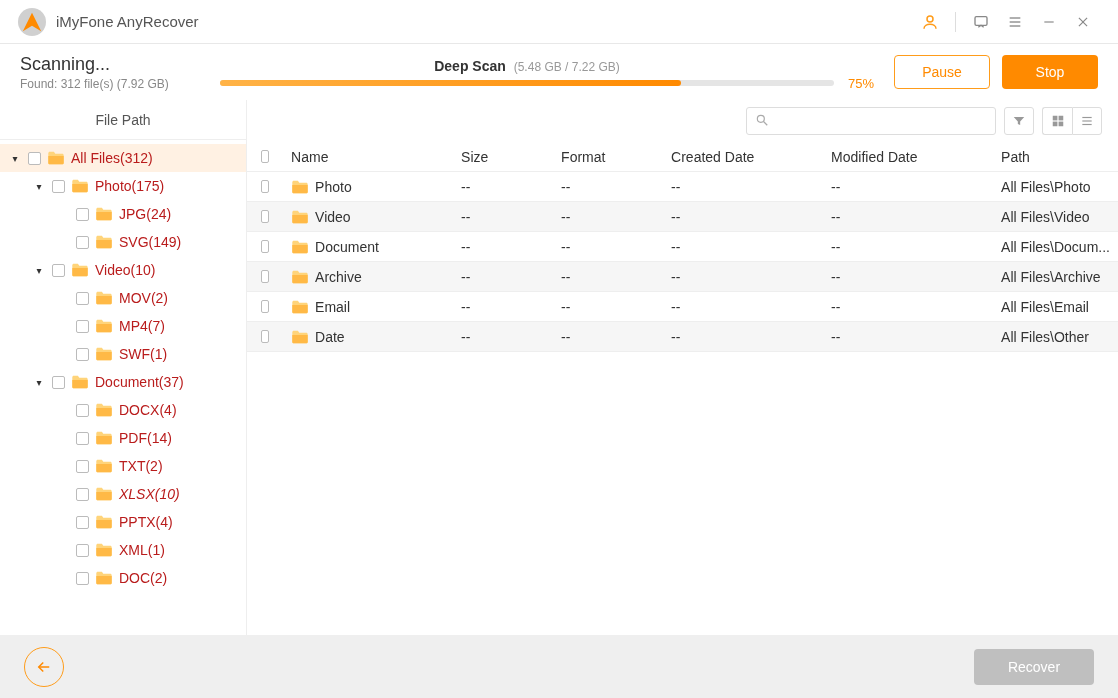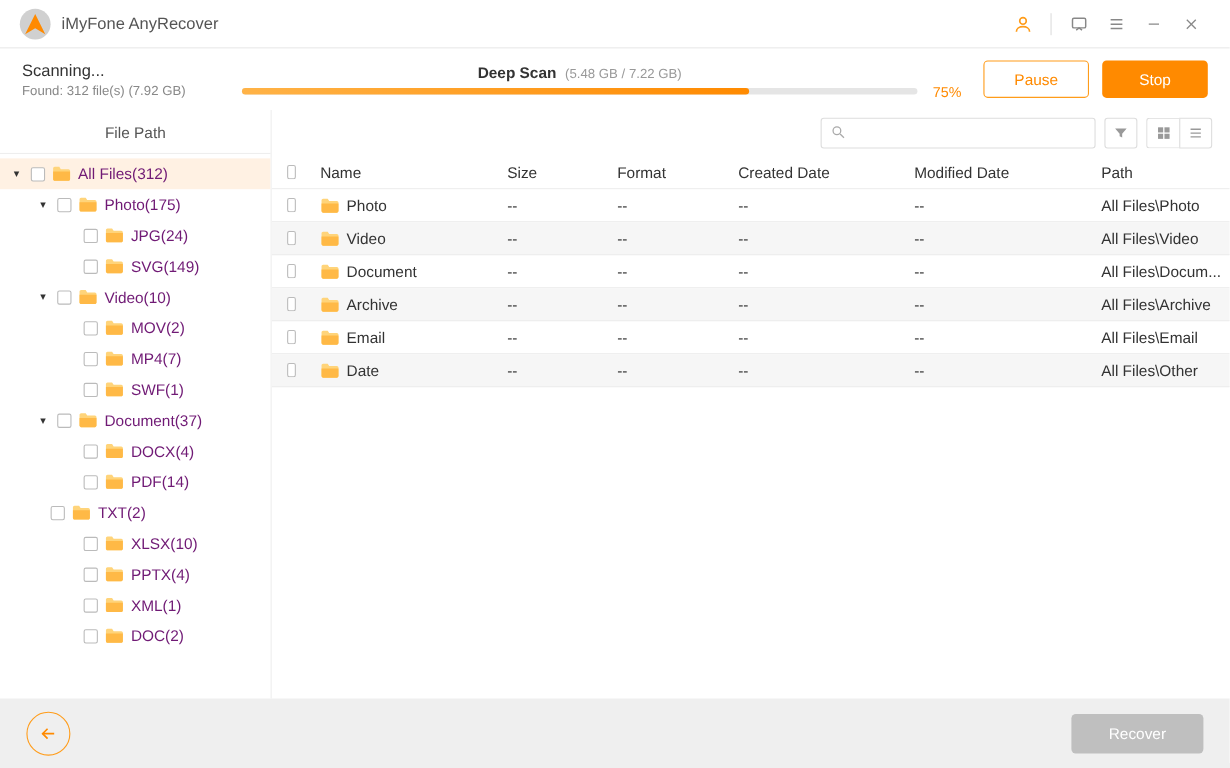--- a/index.html
+++ b/index.html
@@ -9,21 +9,21 @@
 .logo{width:28px;height:28px;border-radius:50%;background:#d0d0d0;position:relative;margin-right:10px;display:flex;align-items:center;justify-content:center}
 .logo svg{width:22px;height:22px}
 .appname{font-size:15px;color:#555}
 .tspacer{flex:1}
 .ticon{width:34px;height:34px;display:flex;align-items:center;justify-content:center;color:#888;cursor:pointer}
 .ticon.user{color:#ff9c1a}
 .tdivider{width:1px;height:20px;background:#ddd;margin:0 8px}
 
 .progband{height:56px;display:flex;align-items:center;padding:0 20px}
 .progleft{width:200px;display:flex;flex-direction:column;justify-content:center}
-.scanning{font-size:15px;color:#333}
+.scanning{font-size:18px;color:#333}
 .found{font-size:12px;color:#888;margin-top:2px}
 .progcenter{flex:1;display:flex;flex-direction:column;align-items:center;position:relative}
 .ptitle{font-size:14px;color:#333;margin-bottom:6px}
 .ptitle .psize{color:#999;font-size:12px;margin-left:4px}
 .bar{width:100%;height:6px;background:#e5e5e5;border-radius:3px;position:relative;overflow:visible}
 .barfill{height:100%;width:75%;background:linear-gradient(90deg,#ffb347,#ff8a00);border-radius:3px}
 .pct{position:absolute;right:-40px;top:-4px;color:#ff8a00;font-size:13px}
 .progright{display:flex;gap:12px;margin-left:60px}
 .btn{min-width:96px;height:34px;border-radius:4px;display:flex;align-items:center;justify-content:center;cursor:pointer;font-size:14px}
 .btn-outline{border:1px solid #ff9c1a;color:#ff8a00;background:#fff}
@@ -35,21 +35,21 @@
 .sidetabs{height:40px;display:flex;border-bottom:1px solid #eee}
 .sidetab{flex:1;display:flex;align-items:center;justify-content:center;color:#555;cursor:pointer;font-size:14px}
 .sidetab.active{color:#ff8a00;border-bottom:2px solid #ff8a00}
 .tree{flex:1;overflow-y:auto;padding-top:4px}
 .node{height:28px;display:flex;align-items:center;cursor:pointer;white-space:nowrap}
 .node.selected{background:#fff1e3}
 .chev{width:14px;display:flex;align-items:center;justify-content:center;color:#333;font-size:10px}
 .cb{width:13px;height:13px;border:1px solid #bbb;border-radius:2px;margin:0 6px;background:#fff}
 .foldericon{width:18px;height:14px;margin-right:6px;display:inline-block}
 .foldericon svg{width:18px;height:14px;display:block}
-.nodelabel{font-size:14px;color:#701a75}
+.nodelabel{font-size:14px;color:#b91c1c}
 
 .content{flex:1;display:flex;flex-direction:column;min-height:0}
 .toolbar{height:42px;display:flex;align-items:center;justify-content:flex-end;padding:0 16px;gap:8px}
 .search{width:250px;height:28px;border:1px solid #ddd;border-radius:3px;display:flex;align-items:center;padding:0 8px}
 .search input{flex:1;border:none;outline:none;font-size:13px;color:#555;background:transparent}
 .search input::placeholder{color:#aaa}
 .toolbtn{width:30px;height:28px;border:1px solid #ddd;border-radius:3px;display:flex;align-items:center;justify-content:center;color:#999;cursor:pointer}
 .toolgroup{display:flex}
 .toolgroup .toolbtn{border-radius:0;border-right:none}
 .toolgroup .toolbtn:first-child{border-radius:3px 0 0 3px}
@@ -256,32 +256,32 @@
           <span class="chev"></span>
           <span class="cb"></span>
           <span class="foldericon">
             <svg viewBox="0 0 24 20">
               <path fill="#ffd47a" d="M1 3c0-1 1-2 2-2h6l2 3h10c1 0 2 1 2 2v11c0 1-1 2-2 2H3c-1 0-2-1-2-2z"></path>
               <path fill="#ffb946" d="M1 7h22v10c0 1-1 2-2 2H3c-1 0-2-1-2-2z"></path>
             </svg>
           </span>
           <span class="nodelabel">PDF(14)</span>
         </div>
-        <div class="node" style="padding-left: 26px;">
+        <div class="node" style="padding-left: 56px;">
           <span class="chev"></span>
           <span class="cb"></span>
           <span class="foldericon">
             <svg viewBox="0 0 24 20">
               <path fill="#ffd47a" d="M1 3c0-1 1-2 2-2h6l2 3h10c1 0 2 1 2 2v11c0 1-1 2-2 2H3c-1 0-2-1-2-2z"></path>
               <path fill="#ffb946" d="M1 7h22v10c0 1-1 2-2 2H3c-1 0-2-1-2-2z"></path>
             </svg>
           </span>
           <span class="nodelabel">TXT(2)</span>
         </div>
-        <div class="node" style="padding-left: 56px;">
+        <div class="node" style="padding-left: 56px; font-style: italic;">
           <span class="chev"></span>
           <span class="cb"></span>
           <span class="foldericon">
             <svg viewBox="0 0 24 20">
               <path fill="#ffd47a" d="M1 3c0-1 1-2 2-2h6l2 3h10c1 0 2 1 2 2v11c0 1-1 2-2 2H3c-1 0-2-1-2-2z"></path>
               <path fill="#ffb946" d="M1 7h22v10c0 1-1 2-2 2H3c-1 0-2-1-2-2z"></path>
             </svg>
           </span>
           <span class="nodelabel">XLSX(10)</span>
         </div>

